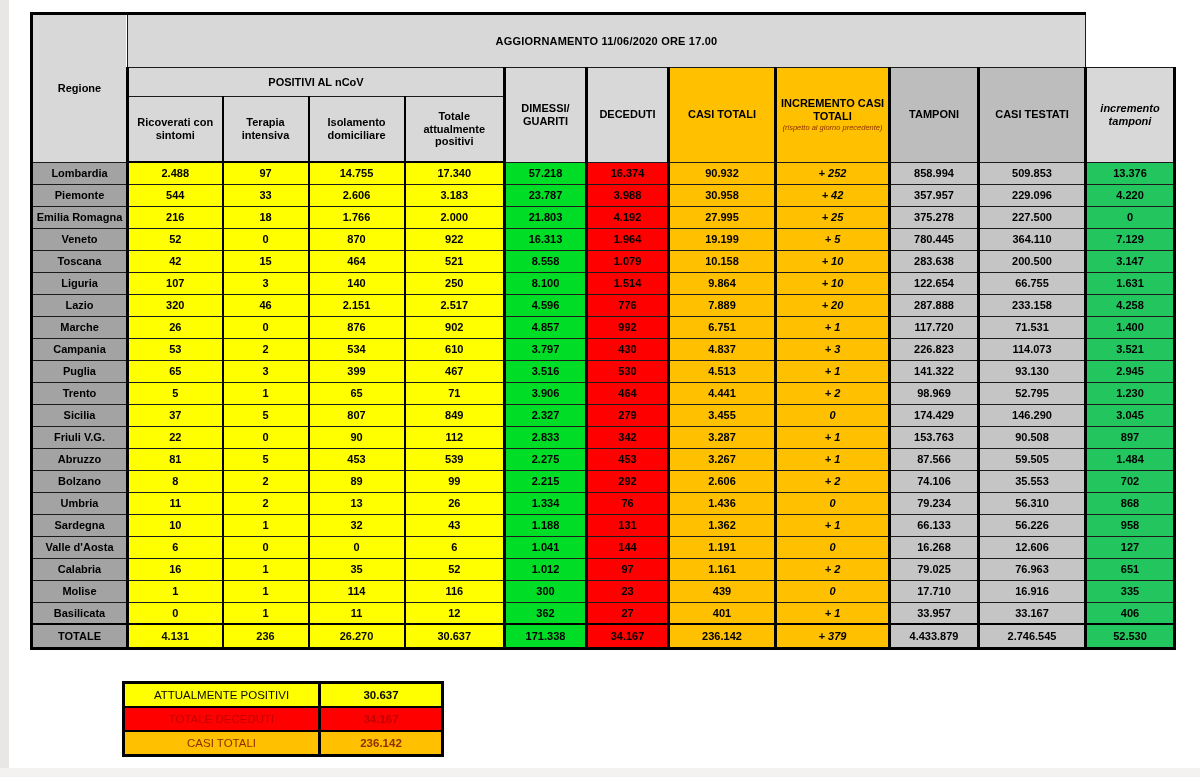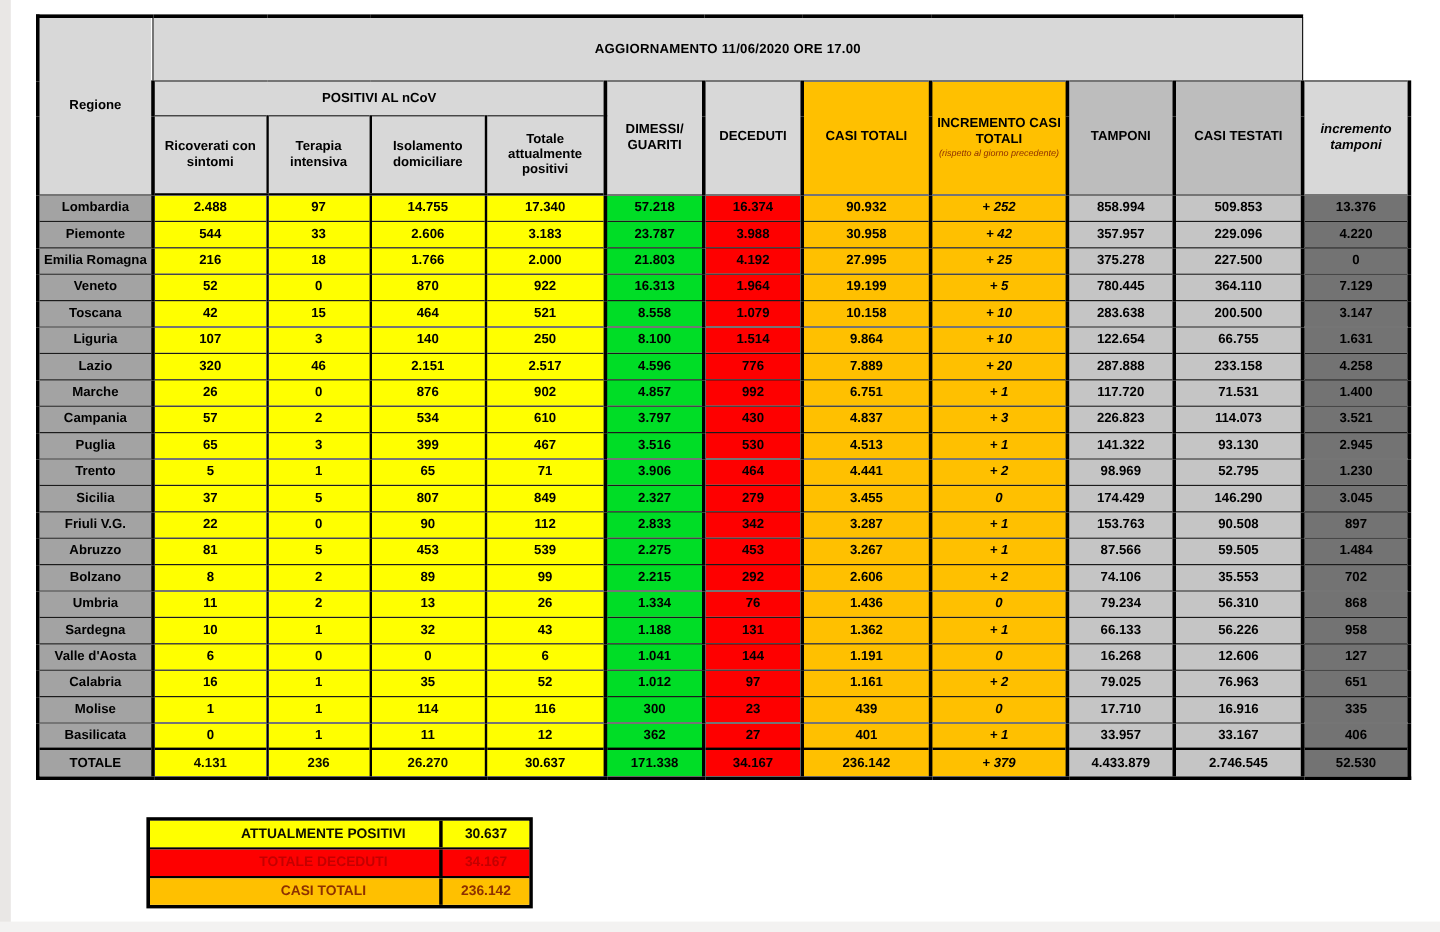--- a/index.html
+++ b/index.html
@@ -43,36 +43,36 @@
 
   
   .c-name{background:#a3a3a3;color:#000;}
   .c-y  {background:#ffff00;color:#7c6400;}
   .c-yk {background:#ffff00;color:#0d0d00;}
   .c-g  {background:#00dd26;color:#0b7a00;margin-top:16px;}
   .c-r  {background:#fe0000;color:#c40000;}
   .c-o  {background:#ffc000;color:#8d3000;}
   .c-i  {background:#ffc000;color:#8d3000;font-style:italic;}
   .c-t  {background:#c5c5c5;color:#000;}
-  .c-t2 {background:#737373;color:#000;}
+  .c-t2 {background:#22c55e;color:#000;}
 
   tr.total{height:24px;}
   tr.total td{border-top:2px solid #000;border-bottom:3px solid #000;}
   tr.total .c-y{color:#0d0d00;}
 
   
   .legend{
     position:absolute;left:122px;top:681px;
     border:3px solid #000;width:316px;
   }
   .lg-row{display:flex;height:22px;border-top:2px solid #000;}
   .lg-row:first-child{border-top:none;}
   .lg-label{width:193px;border-right:3px solid #000;
     display:flex;align-items:center;justify-content:center;
-    font-size:11.5px;font-weight:bold;padding-left:48px;}
+    font-size:11.5px;font-weight:normal;}
   .lg-value{flex:1;display:flex;align-items:center;justify-content:center;
     font-size:11.5px;font-weight:bold;}
 </style>
 </head>
 <body>
 
 <div class="edge-strip"></div>
 <div class="edge-strip-bottom"></div>
 
 <table class="covid">
@@ -226,21 +226,21 @@
         <td class="c-g v3">4.857</td>
         <td class="c-r v3">992</td>
         <td class="c-o v3">6.751</td>
         <td class="c-i v3">+ 1</td>
         <td class="c-t v3">117.720</td>
         <td class="c-t v3">71.531</td>
         <td class="c-t2 v3">1.400</td>
       </tr>
       <tr>
         <td class="c-name">Campania</td>
-        <td class="c-y v3">57</td>
+        <td class="c-y v3">53</td>
         <td class="c-y v2">2</td>
         <td class="c-y v2">534</td>
         <td class="c-yk v2">610</td>
         <td class="c-g v3">3.797</td>
         <td class="c-r v3">430</td>
         <td class="c-o v3">4.837</td>
         <td class="c-i v3">+ 3</td>
         <td class="c-t v3">226.823</td>
         <td class="c-t v3">114.073</td>
         <td class="c-t2 v3">3.521</td>

